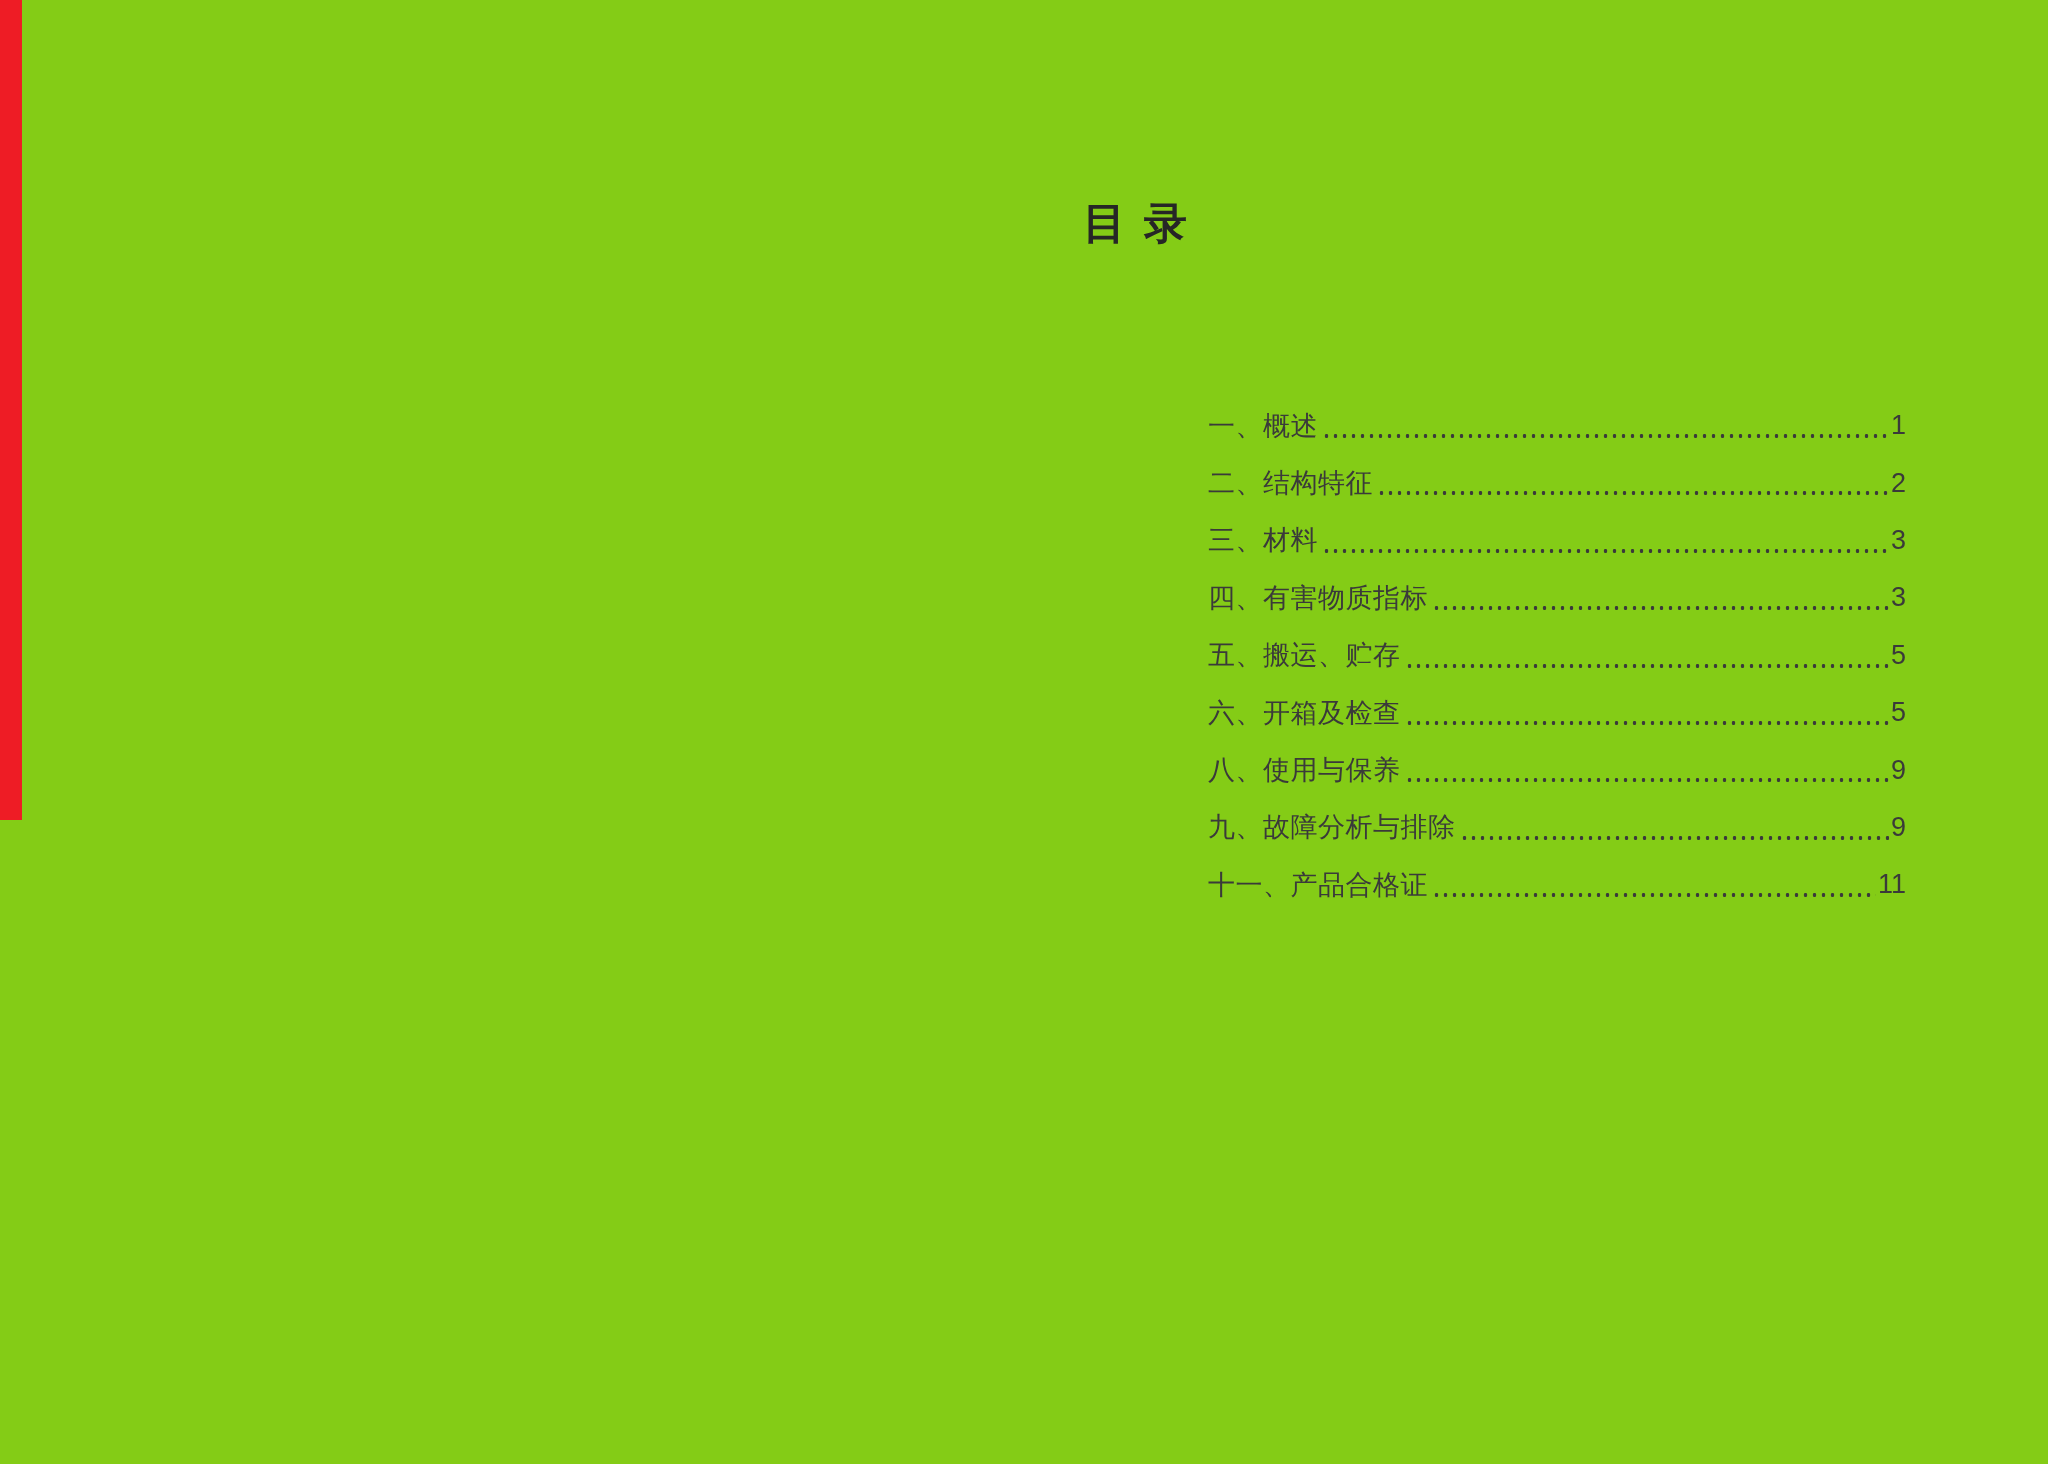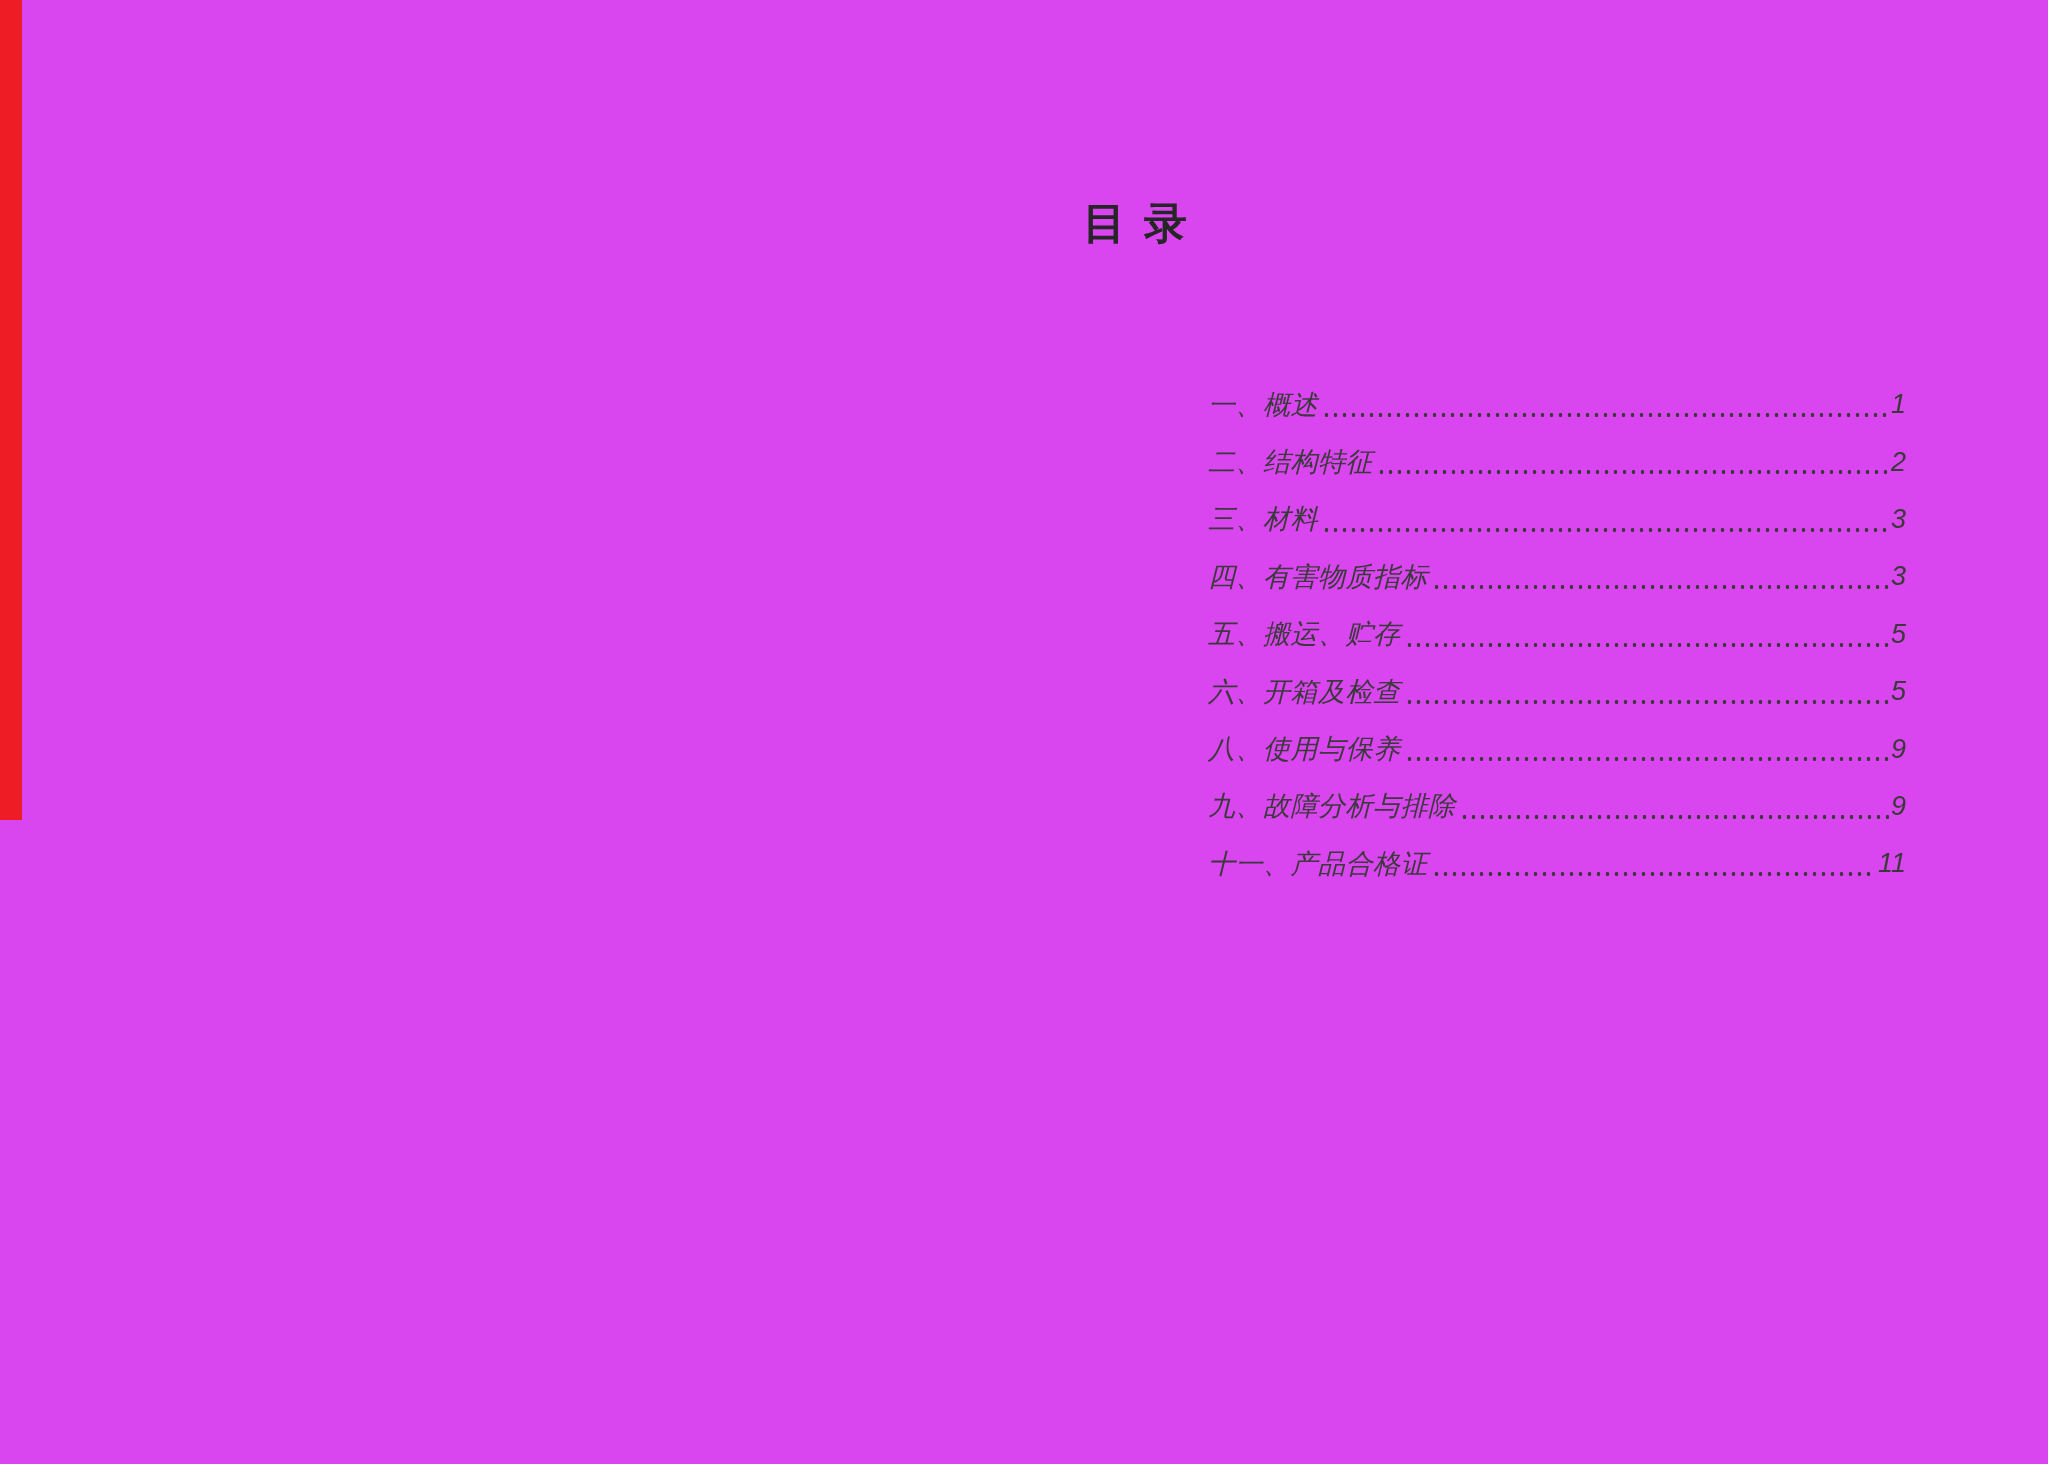--- a/index.html
+++ b/index.html
@@ -1,20 +1,20 @@
 <!DOCTYPE html>
 <html><head>
 <meta charset="utf-8">
 <style>
   html, body { margin: 0; padding: 0; background: #ffffff; }
   .page {
     position: relative;
     width: 2048px;
     height: 1464px;
-    background: #d946ef;
+    background: #84cc16;
     overflow: hidden;
     font-family: "Liberation Sans", sans-serif;
   }
   .red-stripe {
     position: absolute;
     left: 0;
     top: 0;
     width: 22px;
     height: 820px;
     background: #ee1c25;
@@ -26,23 +26,22 @@
     font-size: 43px;
     line-height: 50px;
     font-weight: 700;
     letter-spacing: 3px;
     color: #262626;
     white-space: nowrap;
   }
   .toc {
     position: absolute;
     left: 1208px;
-    top: 376px;
+    top: 397px;
     width: 698px;
-    font-style: italic;
   }
   .toc-row {
     display: flex;
     align-items: center;
     height: 57.4px;
     font-size: 27px;
     color: #3a3a3a;
   }
   .toc-label {
     white-space: nowrap;

